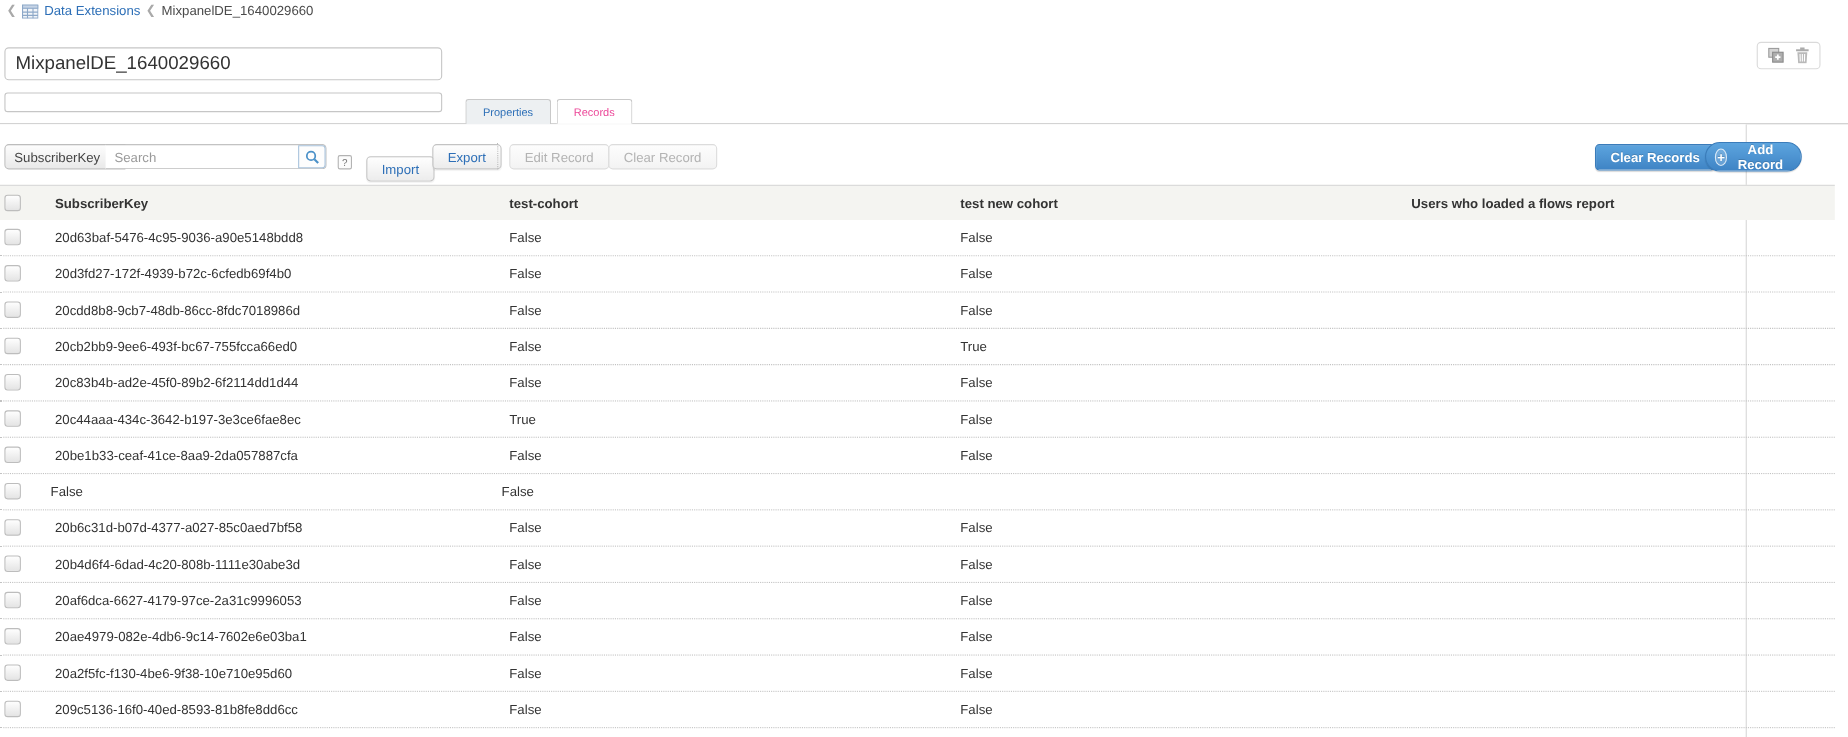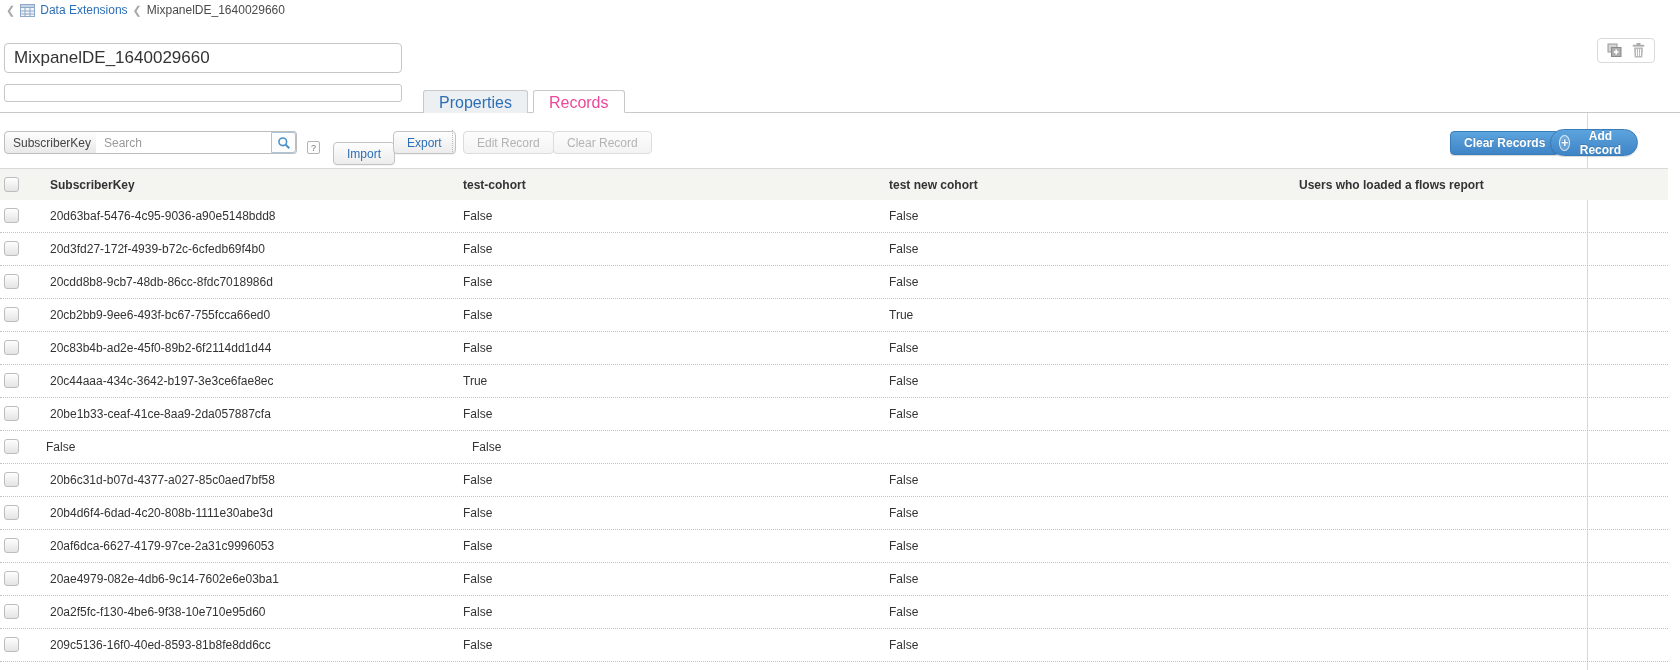--- a/index.html
+++ b/index.html
@@ -25,21 +25,21 @@
 
   
   .action-box { position:absolute; top:38px; right:25px; height:25px; padding:4px 9px;
                 border:1px solid #dadada; border-radius:4px; background:#fff;
                 display:flex; align-items:center; gap:9px; }
   .action-box svg { display:block; cursor:pointer; }
 
   
   .tabbar { position:absolute; left:0; top:90px; width:1680px; height:23px;
             border-bottom:1px solid #c9c9c9; padding-left:423px; display:flex; gap:5px; }
-  .tab { font-size:16px; padding:4px 15px 3px 15px; border:1px solid #c9c9c9; border-bottom:none;
+  .tab { font-size:10px; padding:4px 15px 3px 15px; border:1px solid #c9c9c9; border-bottom:none;
          border-radius:3px 3px 0 0; margin-bottom:-1px; cursor:pointer; line-height:15px; }
   .tab.inactive { background:#edf0f2; color:#2d6fb7; }
   .tab.active { background:#fff; color:#ec4899; border-bottom:1px solid #fff; }
 
   
   .content { position:absolute; left:0; top:113px; width:1588px; height:557px;
              border-right:1px solid #d8d8d8; background:#fff; }
 
   
   .toolbar { position:relative; height:55px; }
@@ -82,21 +82,21 @@
                  line-height:14px; text-align:center; display:inline-block; }
 
   
   .rtable { position:absolute; left:0; top:55px; width:1668px; }
   .thead { display:flex; height:32px; background:#f4f4f1; border-top:1px solid #d9d9d9;
            font-weight:bold; font-size:12px; line-height:32px; }
   .trow  { display:flex; height:33px; border-bottom:1px dotted #c2c2c2; font-size:12px; line-height:33px; }
   .col-cb  { width:46px; flex:none; position:relative; }
   .col-key { width:417px; flex:none; padding-left:4px; overflow:hidden; white-space:nowrap; }
   .col-c1  { width:410px; flex:none; overflow:hidden; white-space:nowrap; }
-  .col-c2  { width:410px; flex:none; overflow:hidden; white-space:nowrap;margin-left:16px; }
+  .col-c2  { width:410px; flex:none; overflow:hidden; white-space:nowrap; }
   .col-c3  { flex:1; overflow:hidden; white-space:nowrap; }
   .cb { position:absolute; left:4px; top:50%; margin-top:-8px; width:15px; height:15px;
         border:1px solid #bdbdbd; border-radius:3px; background:linear-gradient(#fefefe,#e4e4e4);
         cursor:pointer; }
 </style>
 </head>
 <body>
 
 <div class="page">
 

